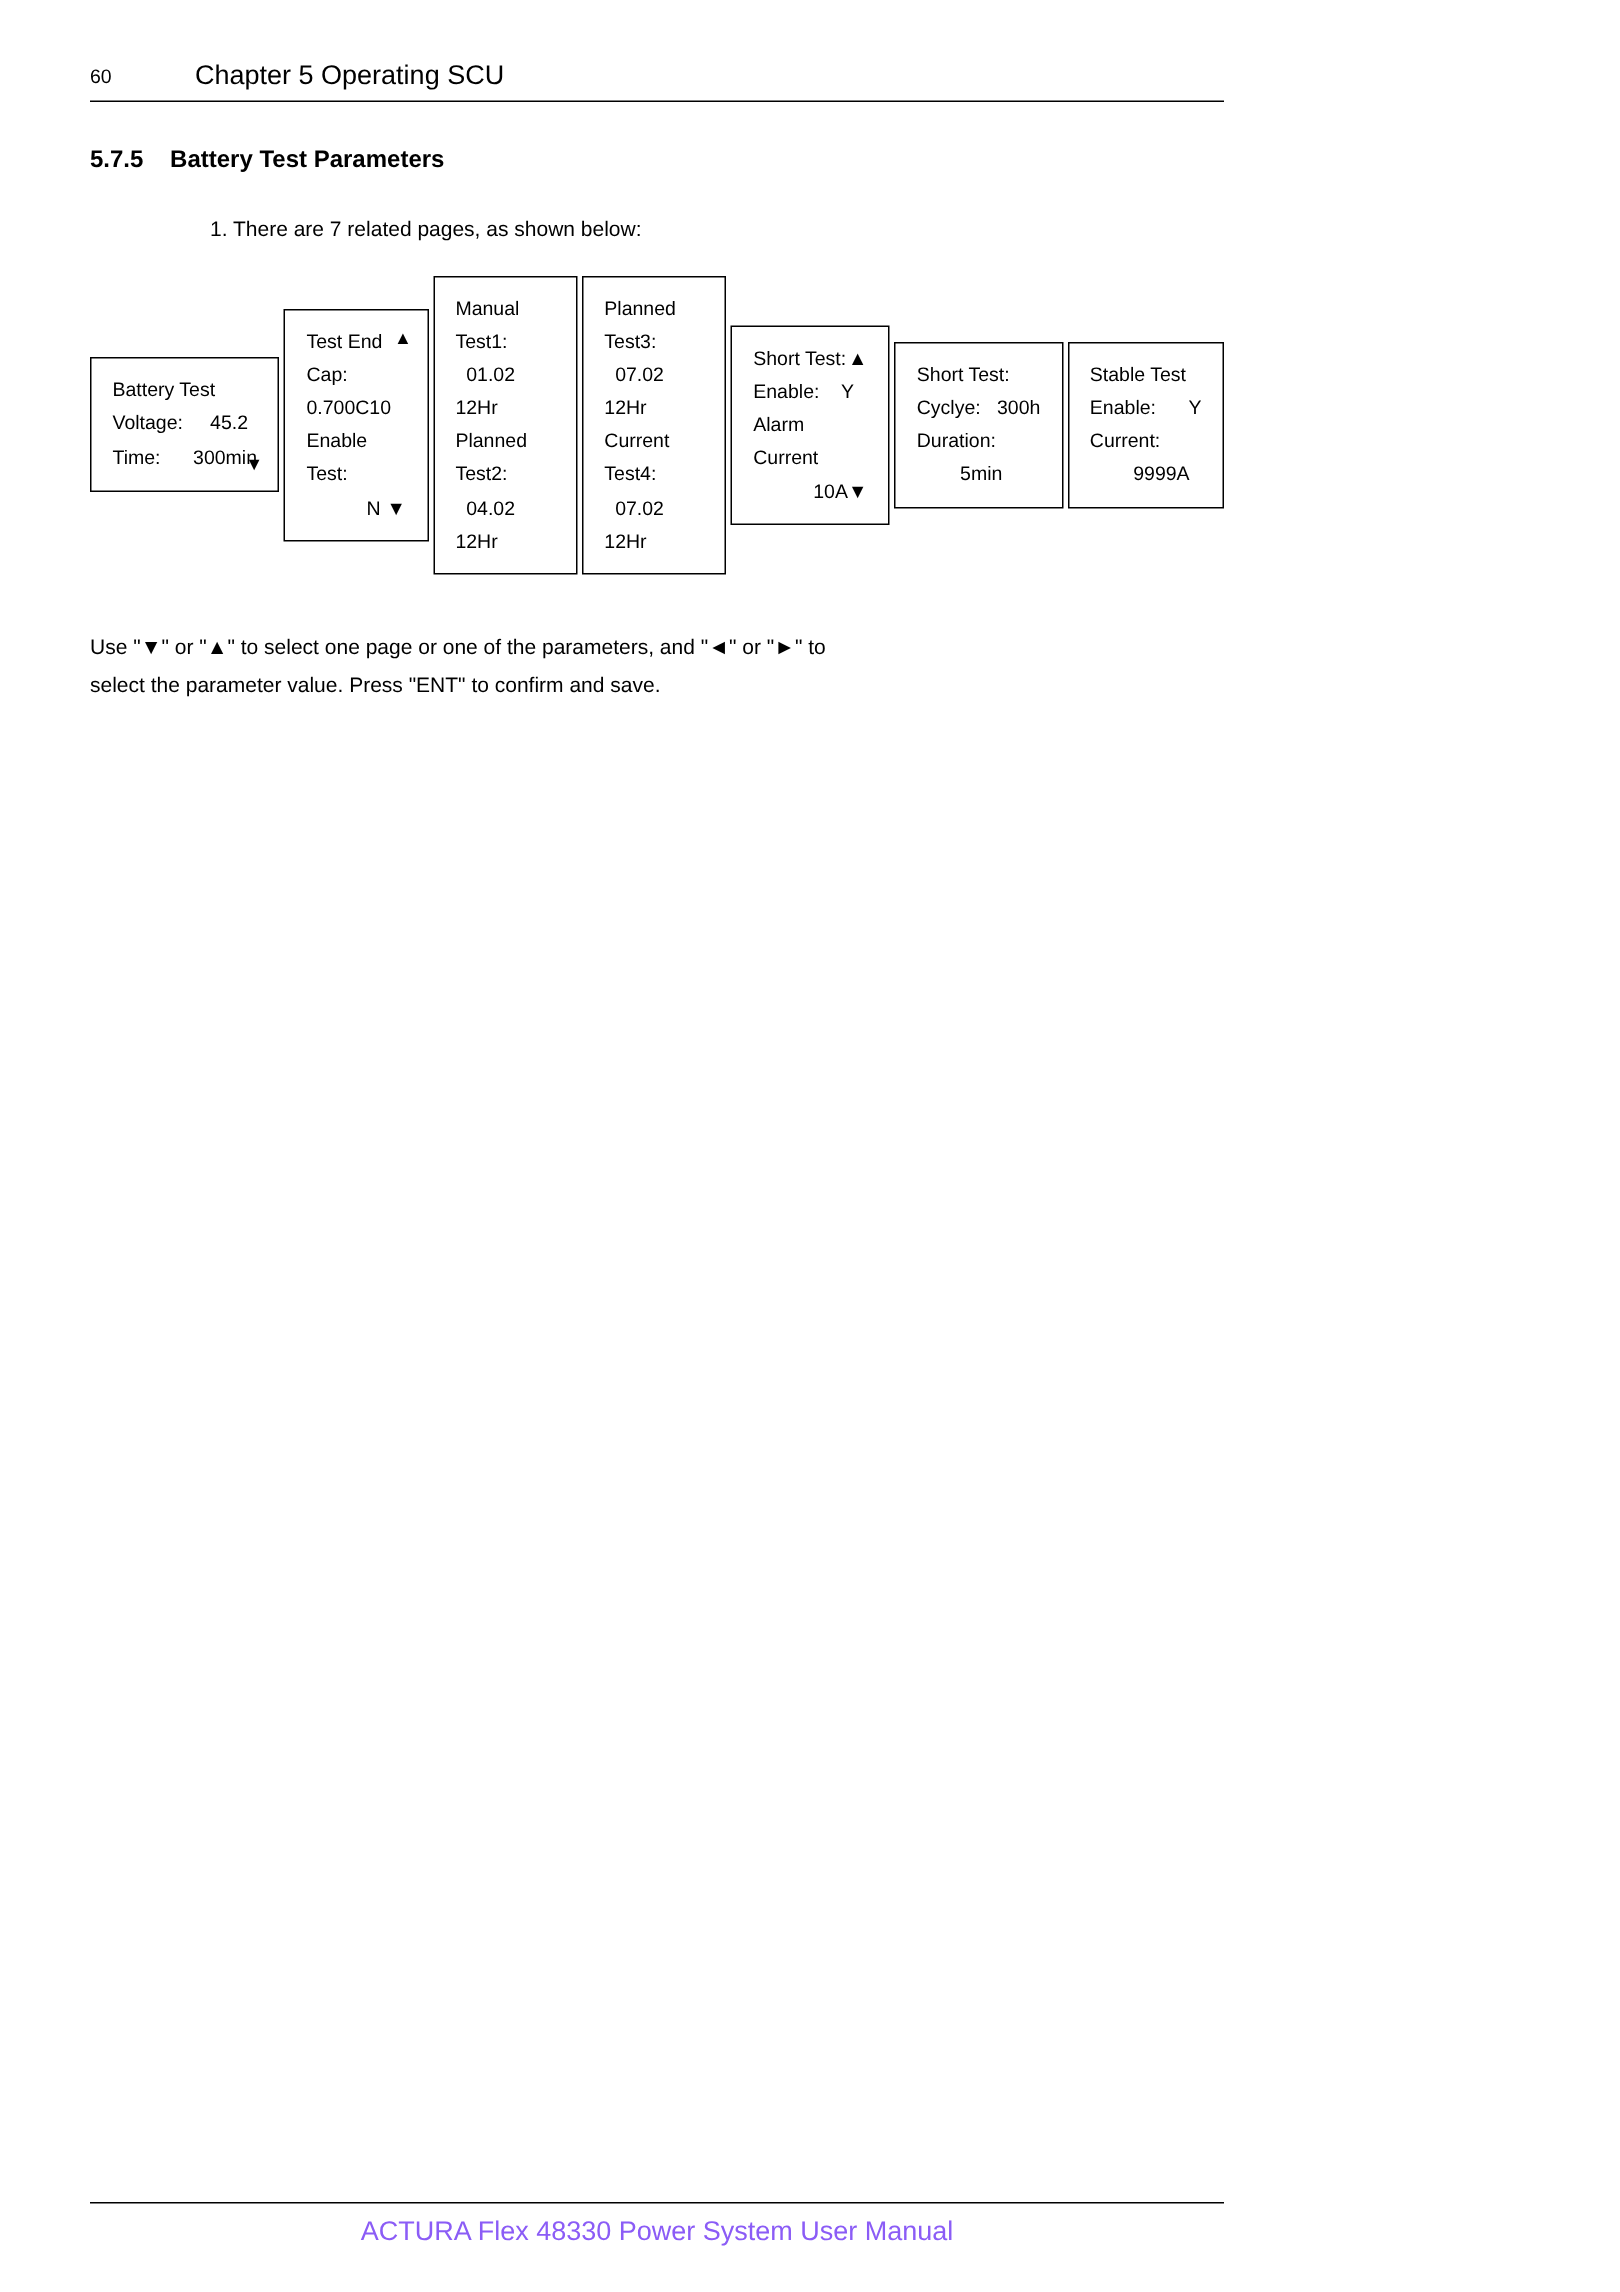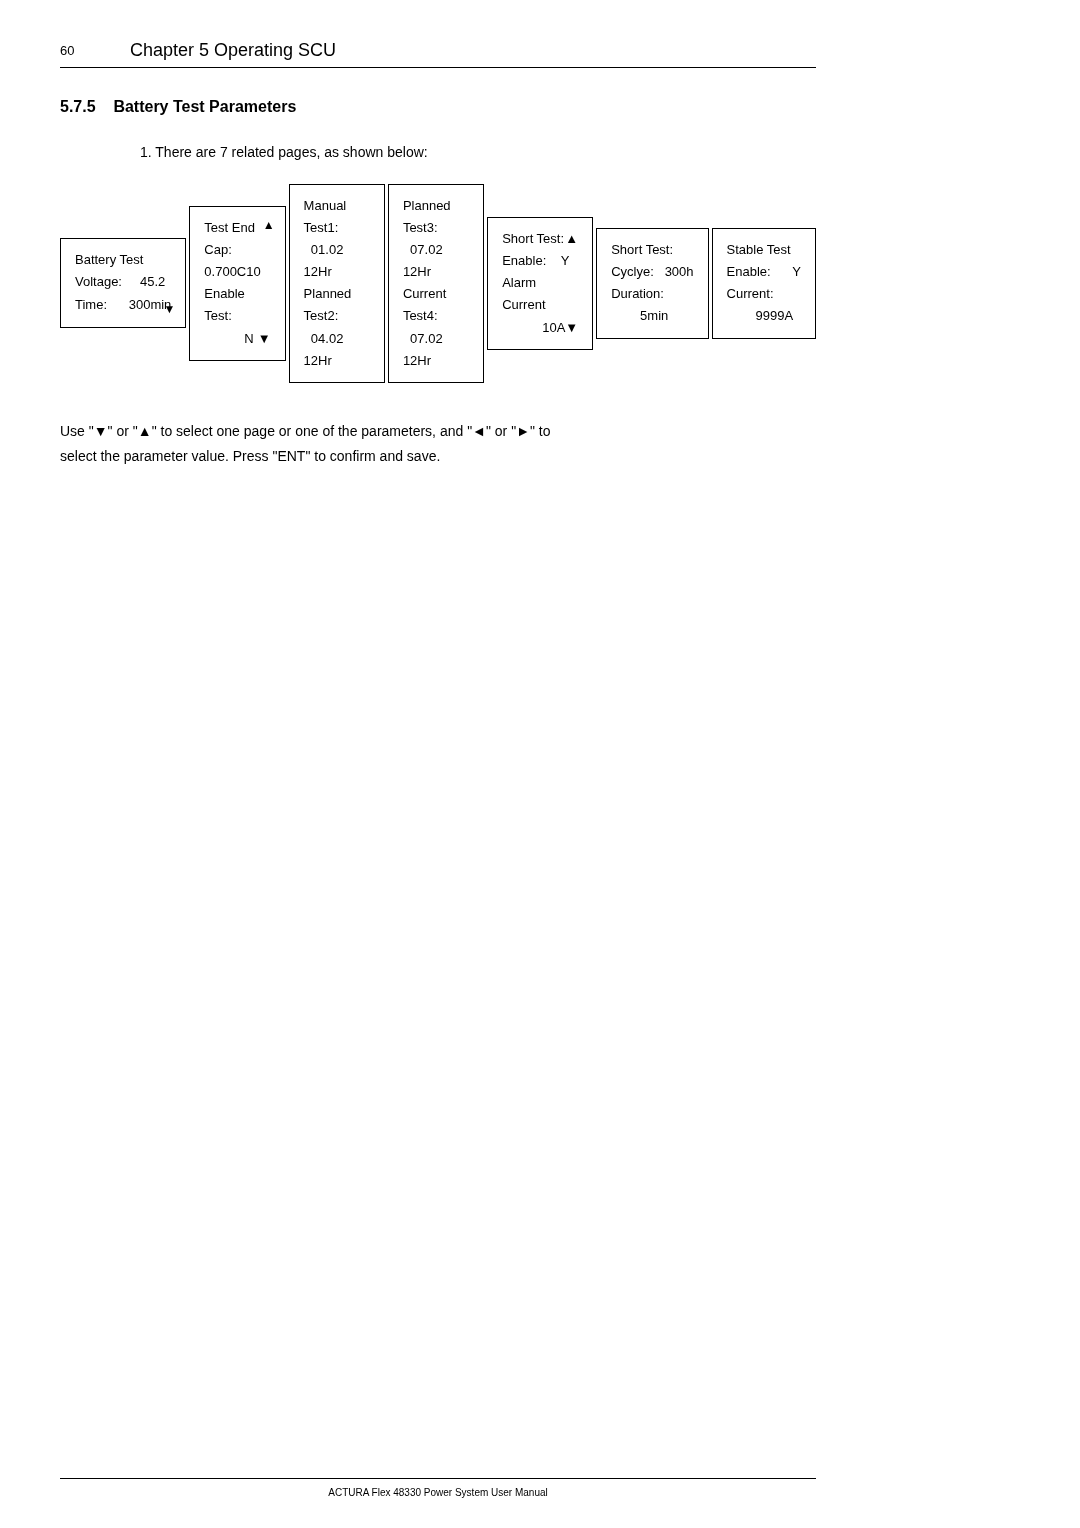--- a/index.html
+++ b/index.html
@@ -90,22 +90,22 @@
     }
 
     .footer-bar {
       position: absolute;
       bottom: 30px;
       left: 60px;
       right: 60px;
       border-top: 1.5px solid #000;
       padding-top: 8px;
       text-align: center;
-      font-size: 10px;
-      color: #000000;
+      font-size: 18px;
+      color: #8b5cf6;
     }
   </style>
 </head>
 <body>
 
 <div class="page-container">
 
   <div class="header-line">
     <span class="header-page-num">60</span>
     <span class="header-chapter">Chapter 5    Operating SCU</span>

